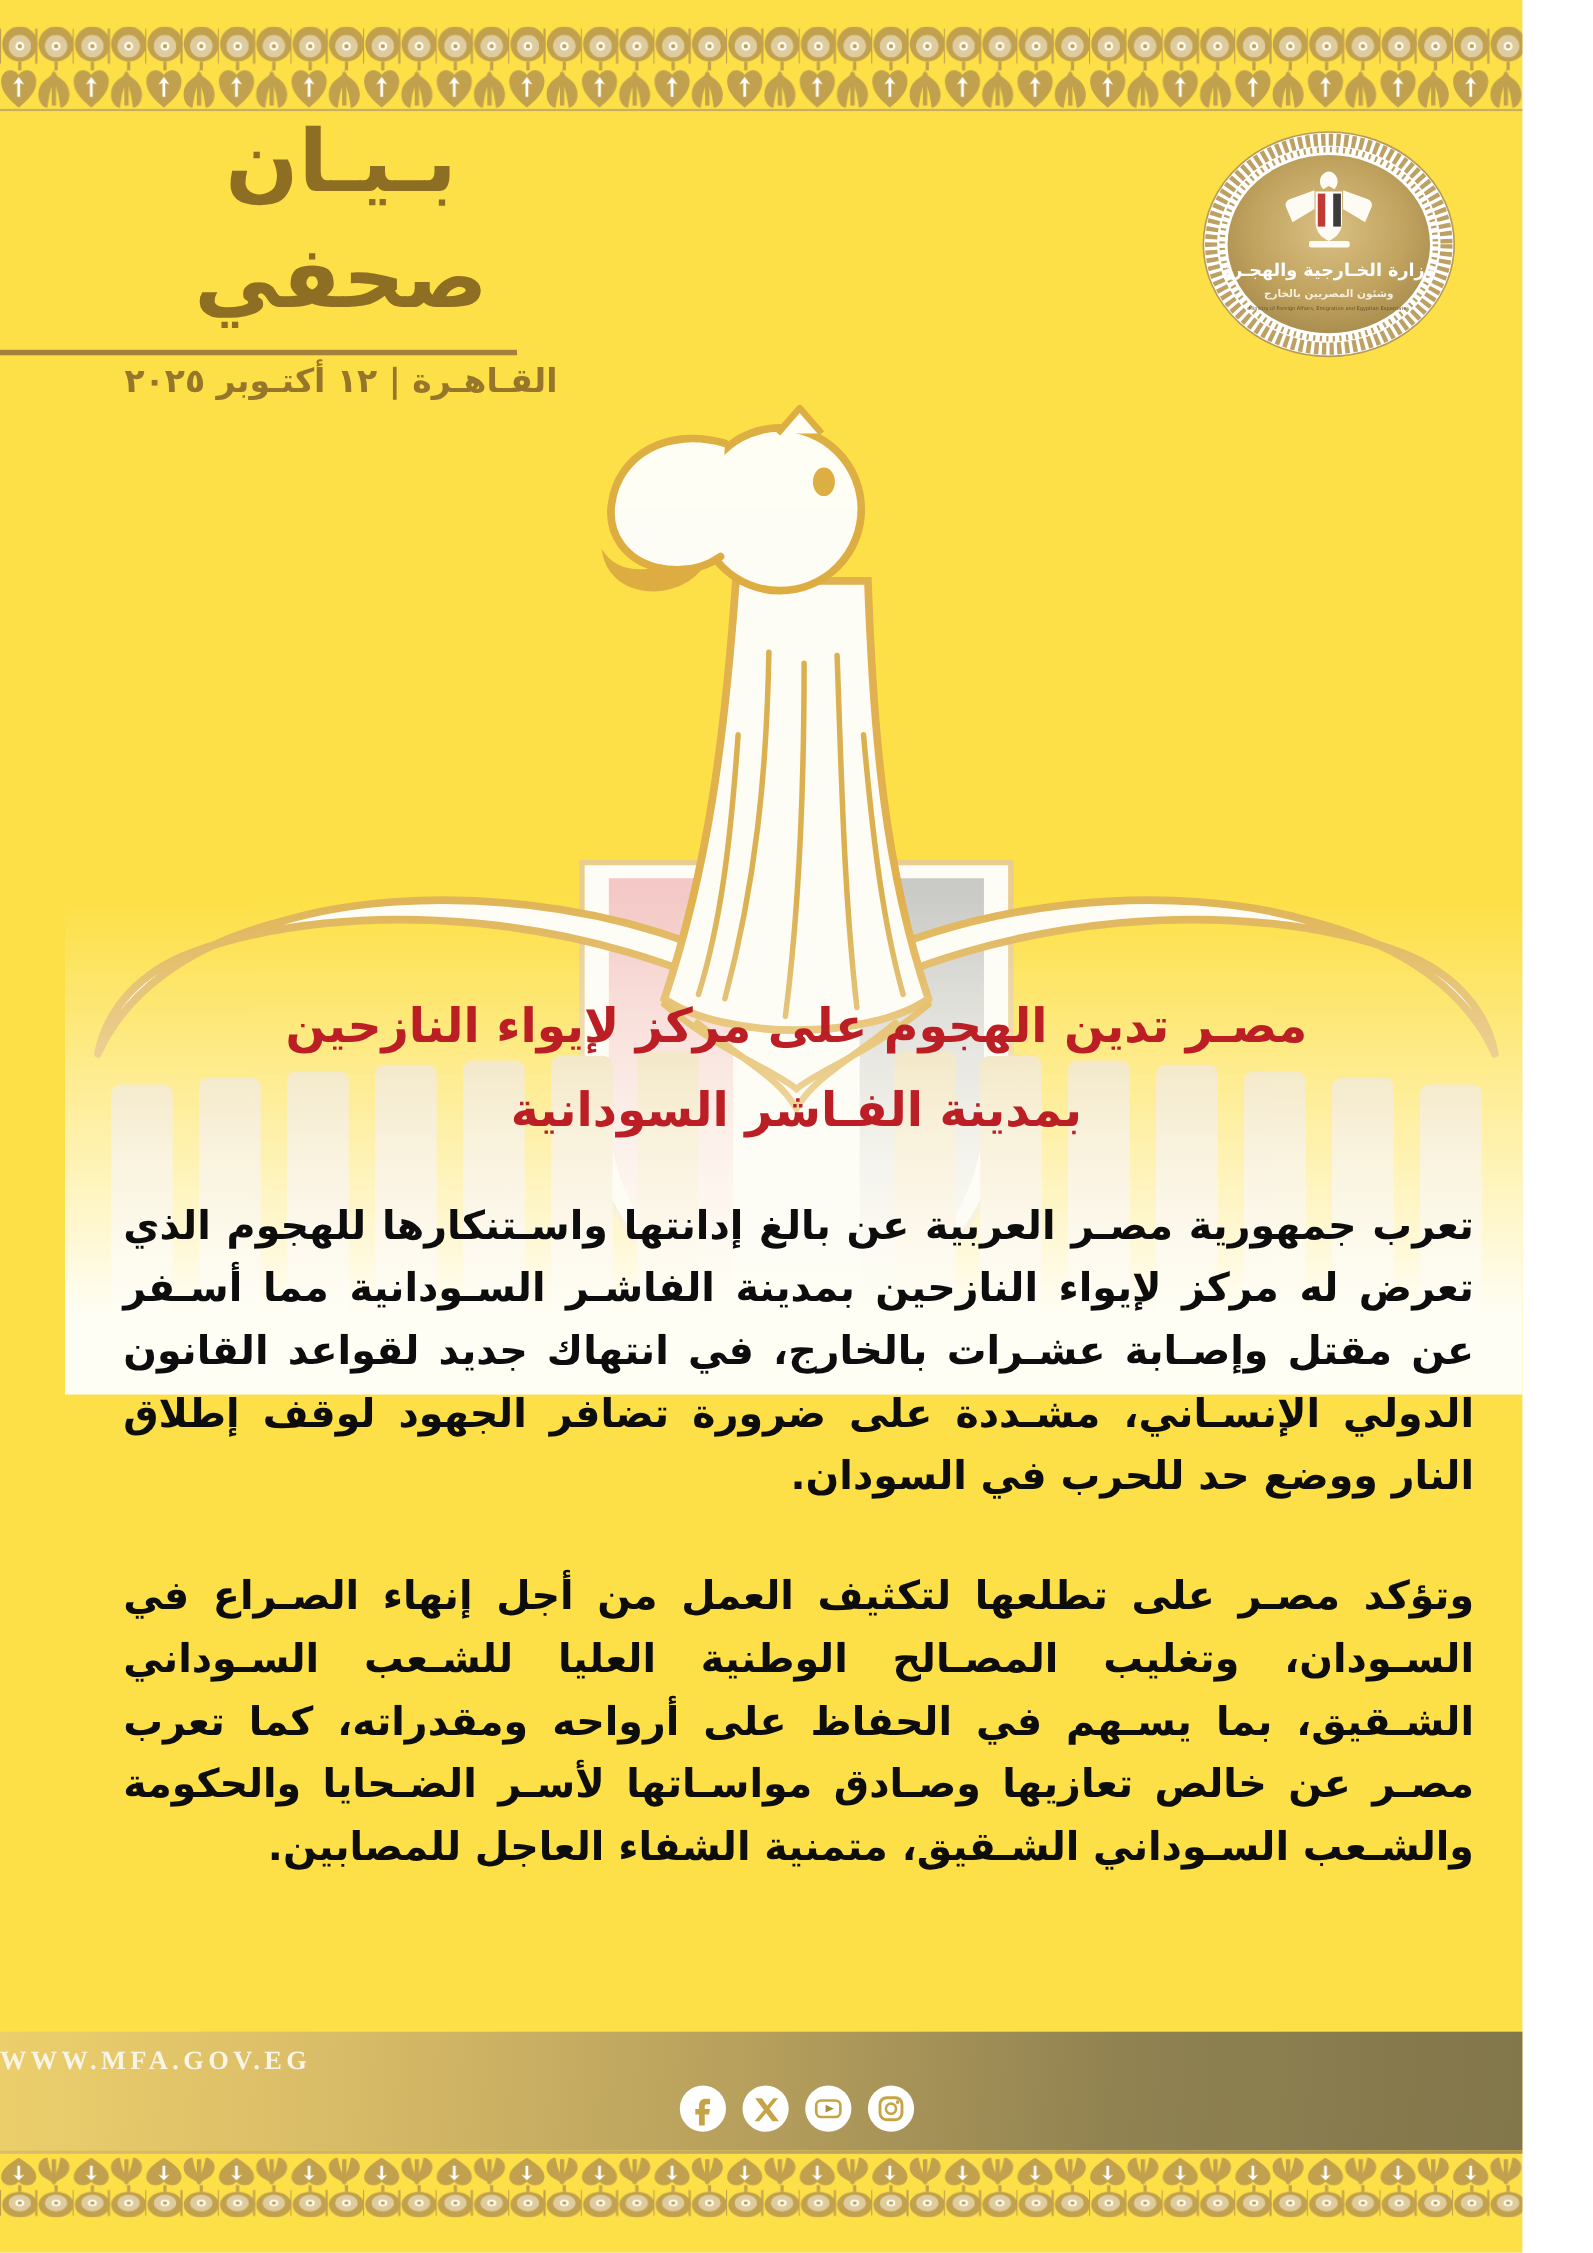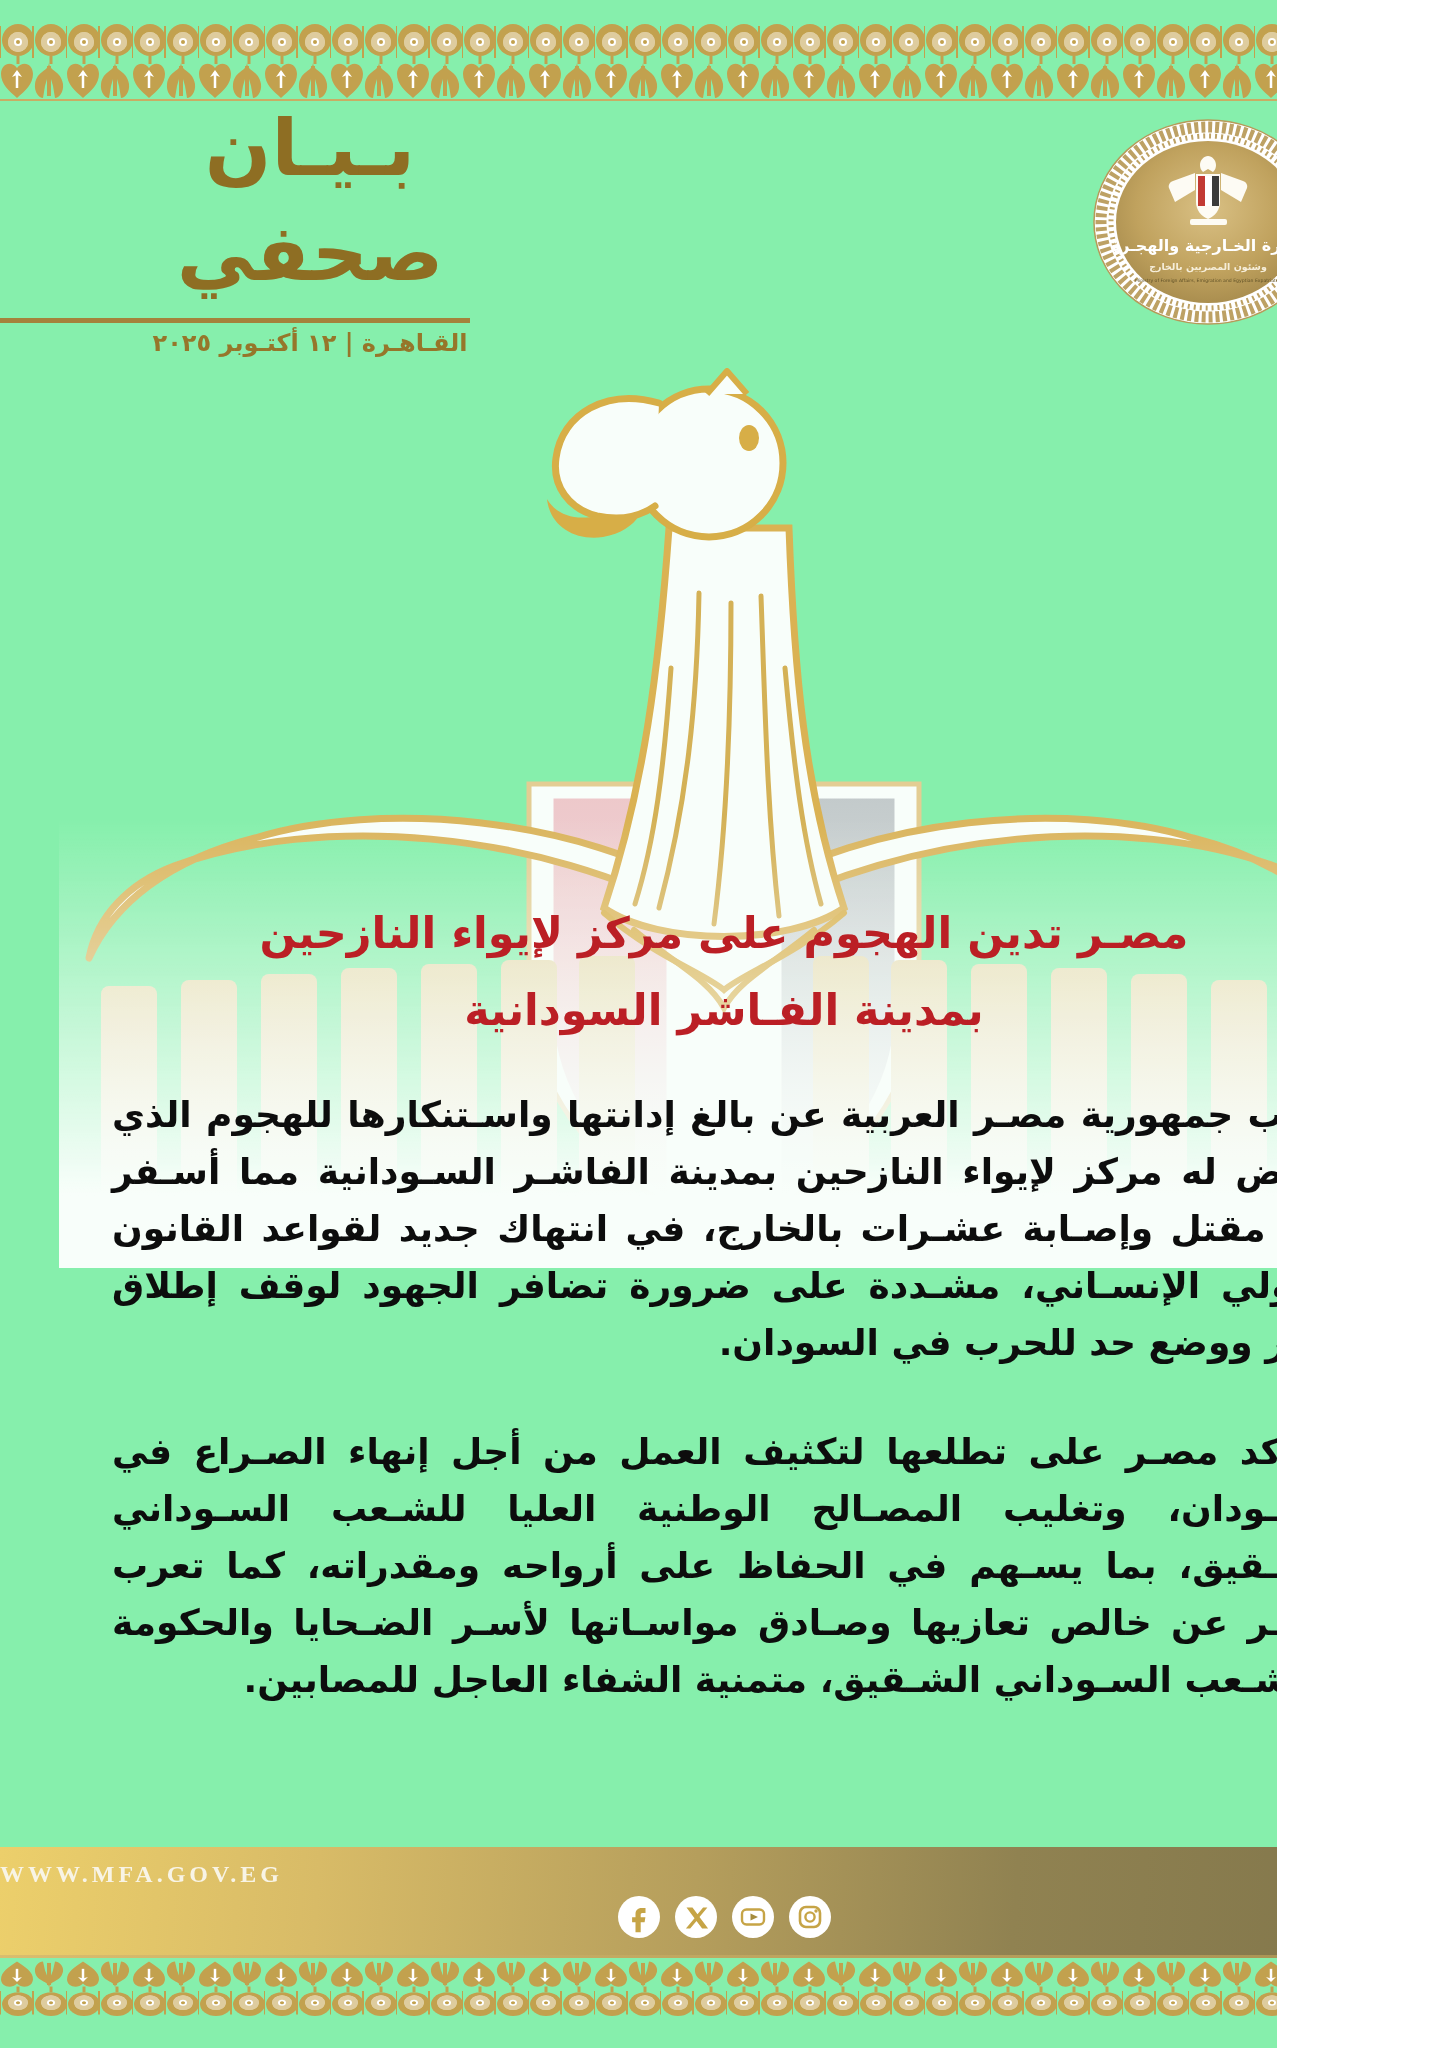--- a/index.html
+++ b/index.html
@@ -1,32 +1,32 @@
 <!DOCTYPE html>
 <html lang="ar"><head>
 <meta charset="utf-8">
 <style>
   html,body{margin:0;padding:0;background:#ffffff;}
   .page{
-    position:relative;width:1277px;height:2048px;overflow:hidden;background:#86efac;
+    position:relative;width:1384px;height:2048px;overflow:hidden;background:#fde047;
     font-family:"DejaVu Sans","Liberation Sans",sans-serif;
   }
   
   .band{position:absolute;left:0;width:1448px;display:block;}
   .band-top{top:24px;height:76px;}
   .band-bottom{top:1960px;height:56px;}
   .gold-rule-top{position:absolute;left:0;top:99px;width:1448px;height:2px;background:#c9ad64;}
   
   .header-left{position:absolute;left:70px;top:96px;width:480px;text-align:center;direction:rtl;}
   .press-title{
     font-size:78px;font-weight:bold;color:#8e6e23;line-height:1.35;margin:0;
     font-family:"DejaVu Sans","Liberation Serif",sans-serif;
   }
   .date-line{
-    font-size:24px;font-weight:bold;color:#96762a;margin-top:22px;letter-spacing:1px;text-align:center;
+    font-size:30px;font-weight:bold;color:#96762a;margin-top:22px;letter-spacing:1px;text-align:center;
   }
   .date-underline{position:absolute;left:0;top:318px;width:470px;height:5px;background:#a5823b;}
   
   .seal{position:absolute;left:1092px;top:118px;width:232px;height:208px;}
   
   .watermark{position:absolute;left:59px;top:368px;width:1330px;height:900px;pointer-events:none;}
   
   .doc-title{
     position:absolute;left:0;top:895px;width:1448px;text-align:center;direction:rtl;
     color:#bb1f25;font-weight:bold;font-size:43px;line-height:77px;margin:0;

